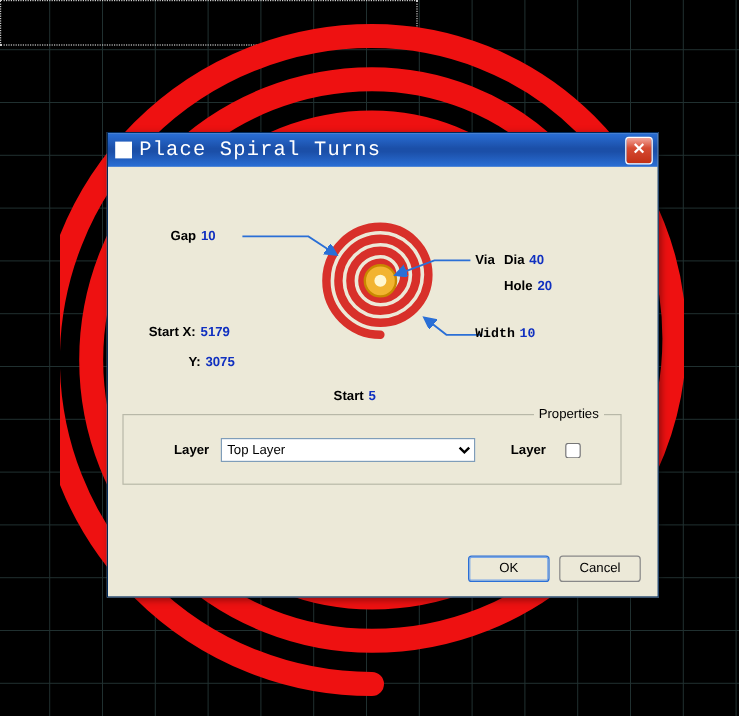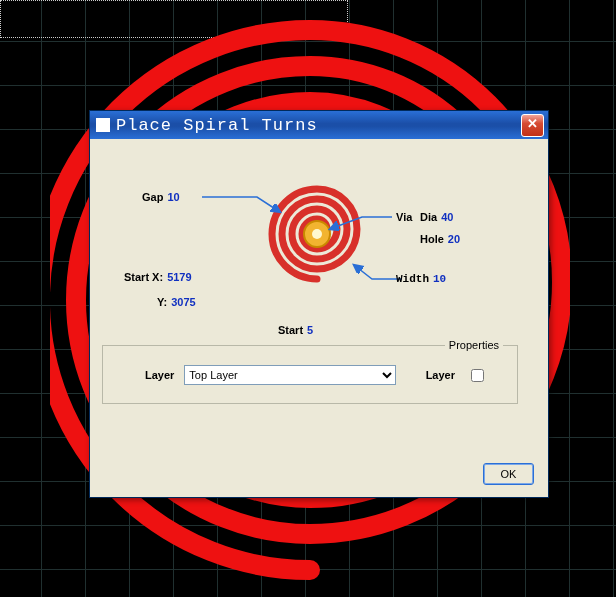--- a/index.html
+++ b/index.html
@@ -159,21 +159,21 @@
   }
 
   .button-row {
     position: absolute;
     right: 14px;
     bottom: 12px;
     display: flex;
     gap: 8px;
   }
   .btn {
-    width: 51px;
+    width: 68px;
     height: 22px;
     font-size: 11px;
     background: #ece9d8;
     border: 1px solid #888;
     border-radius: 3px;
     cursor: pointer;
   }
   .btn.default {
     border: 1px solid #2a6fd6;
     box-shadow: 0 0 0 1px #7aa7e8 inset;
@@ -287,16 +287,17 @@
         </select>
         <div class="metric-block">
           <span>Layer</span>
           <input type="checkbox" style="">
         </div>
       </div>
     </fieldset>
 
     <div class="button-row">
       <button class="btn default">OK</button>
+      <button class="btn">Cancel</button>
     </div>
 
   </div>
 </div>
 
 </body></html>

